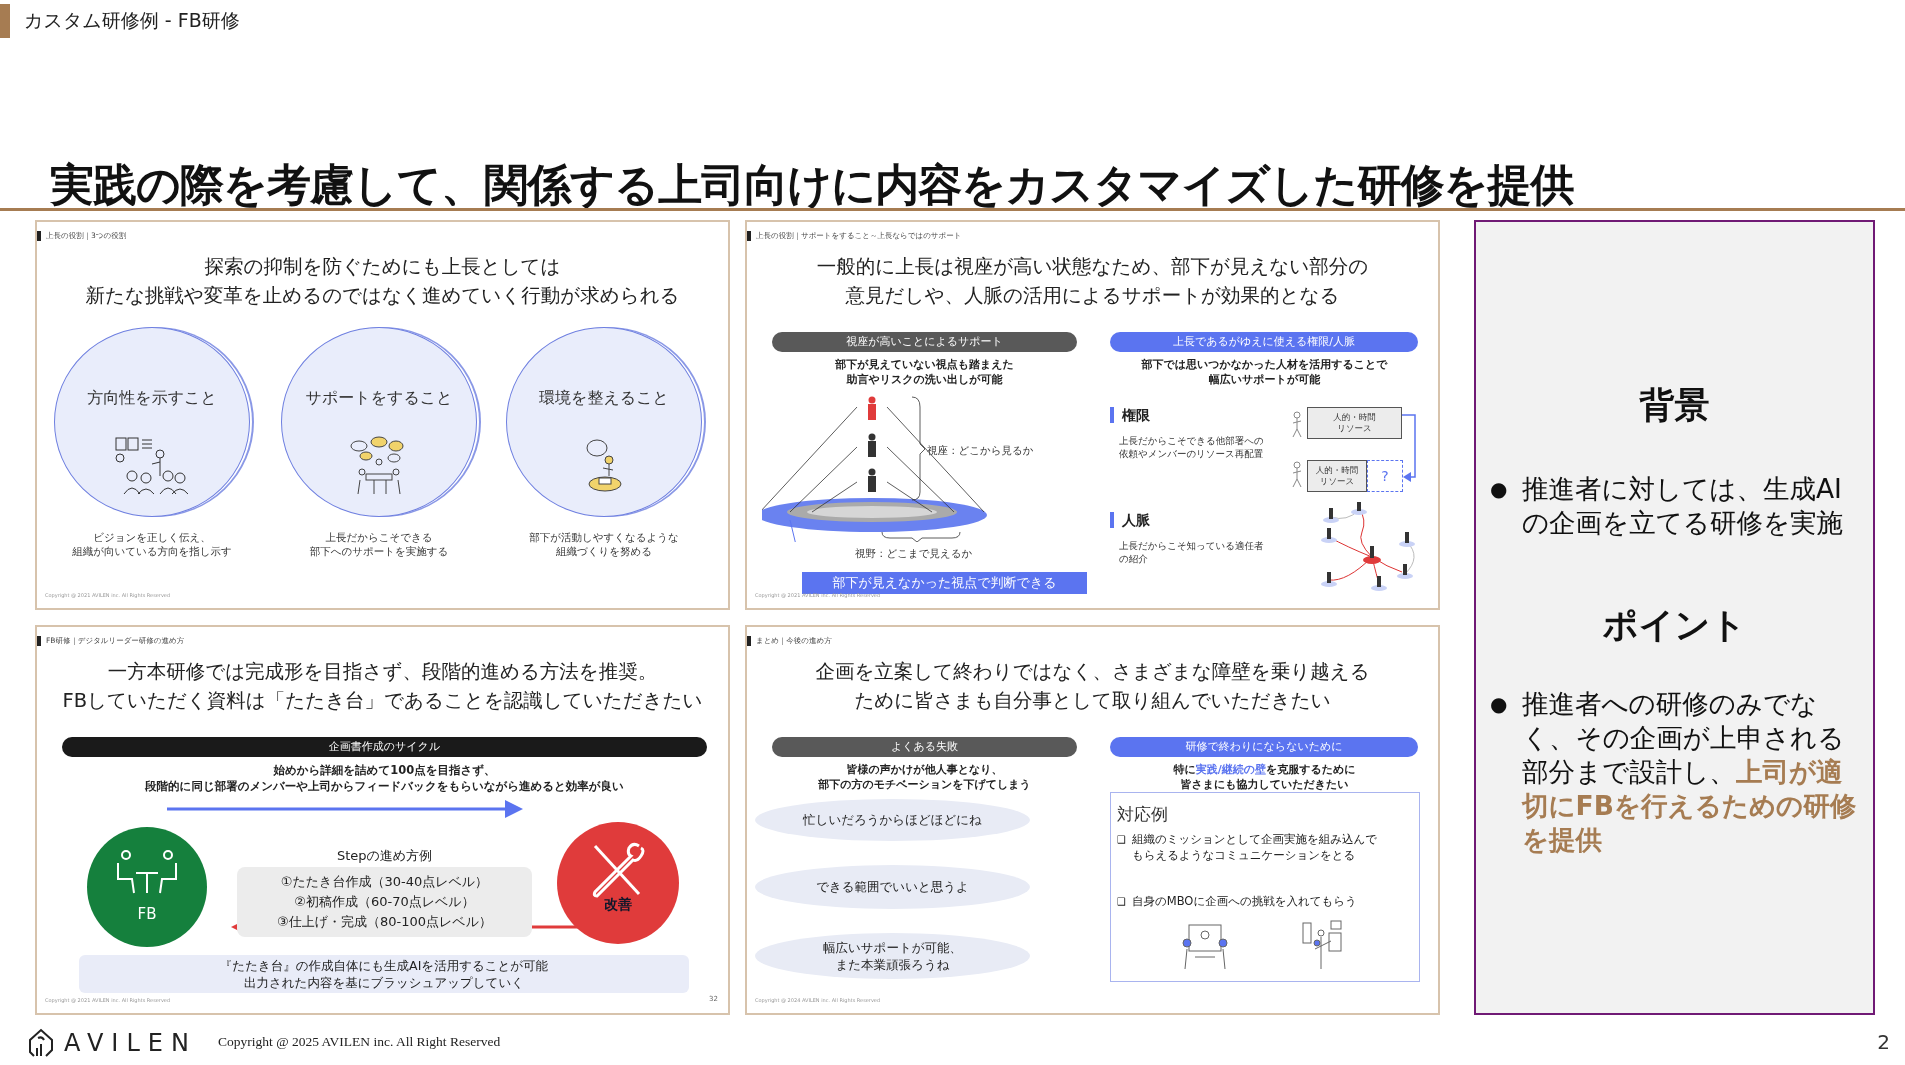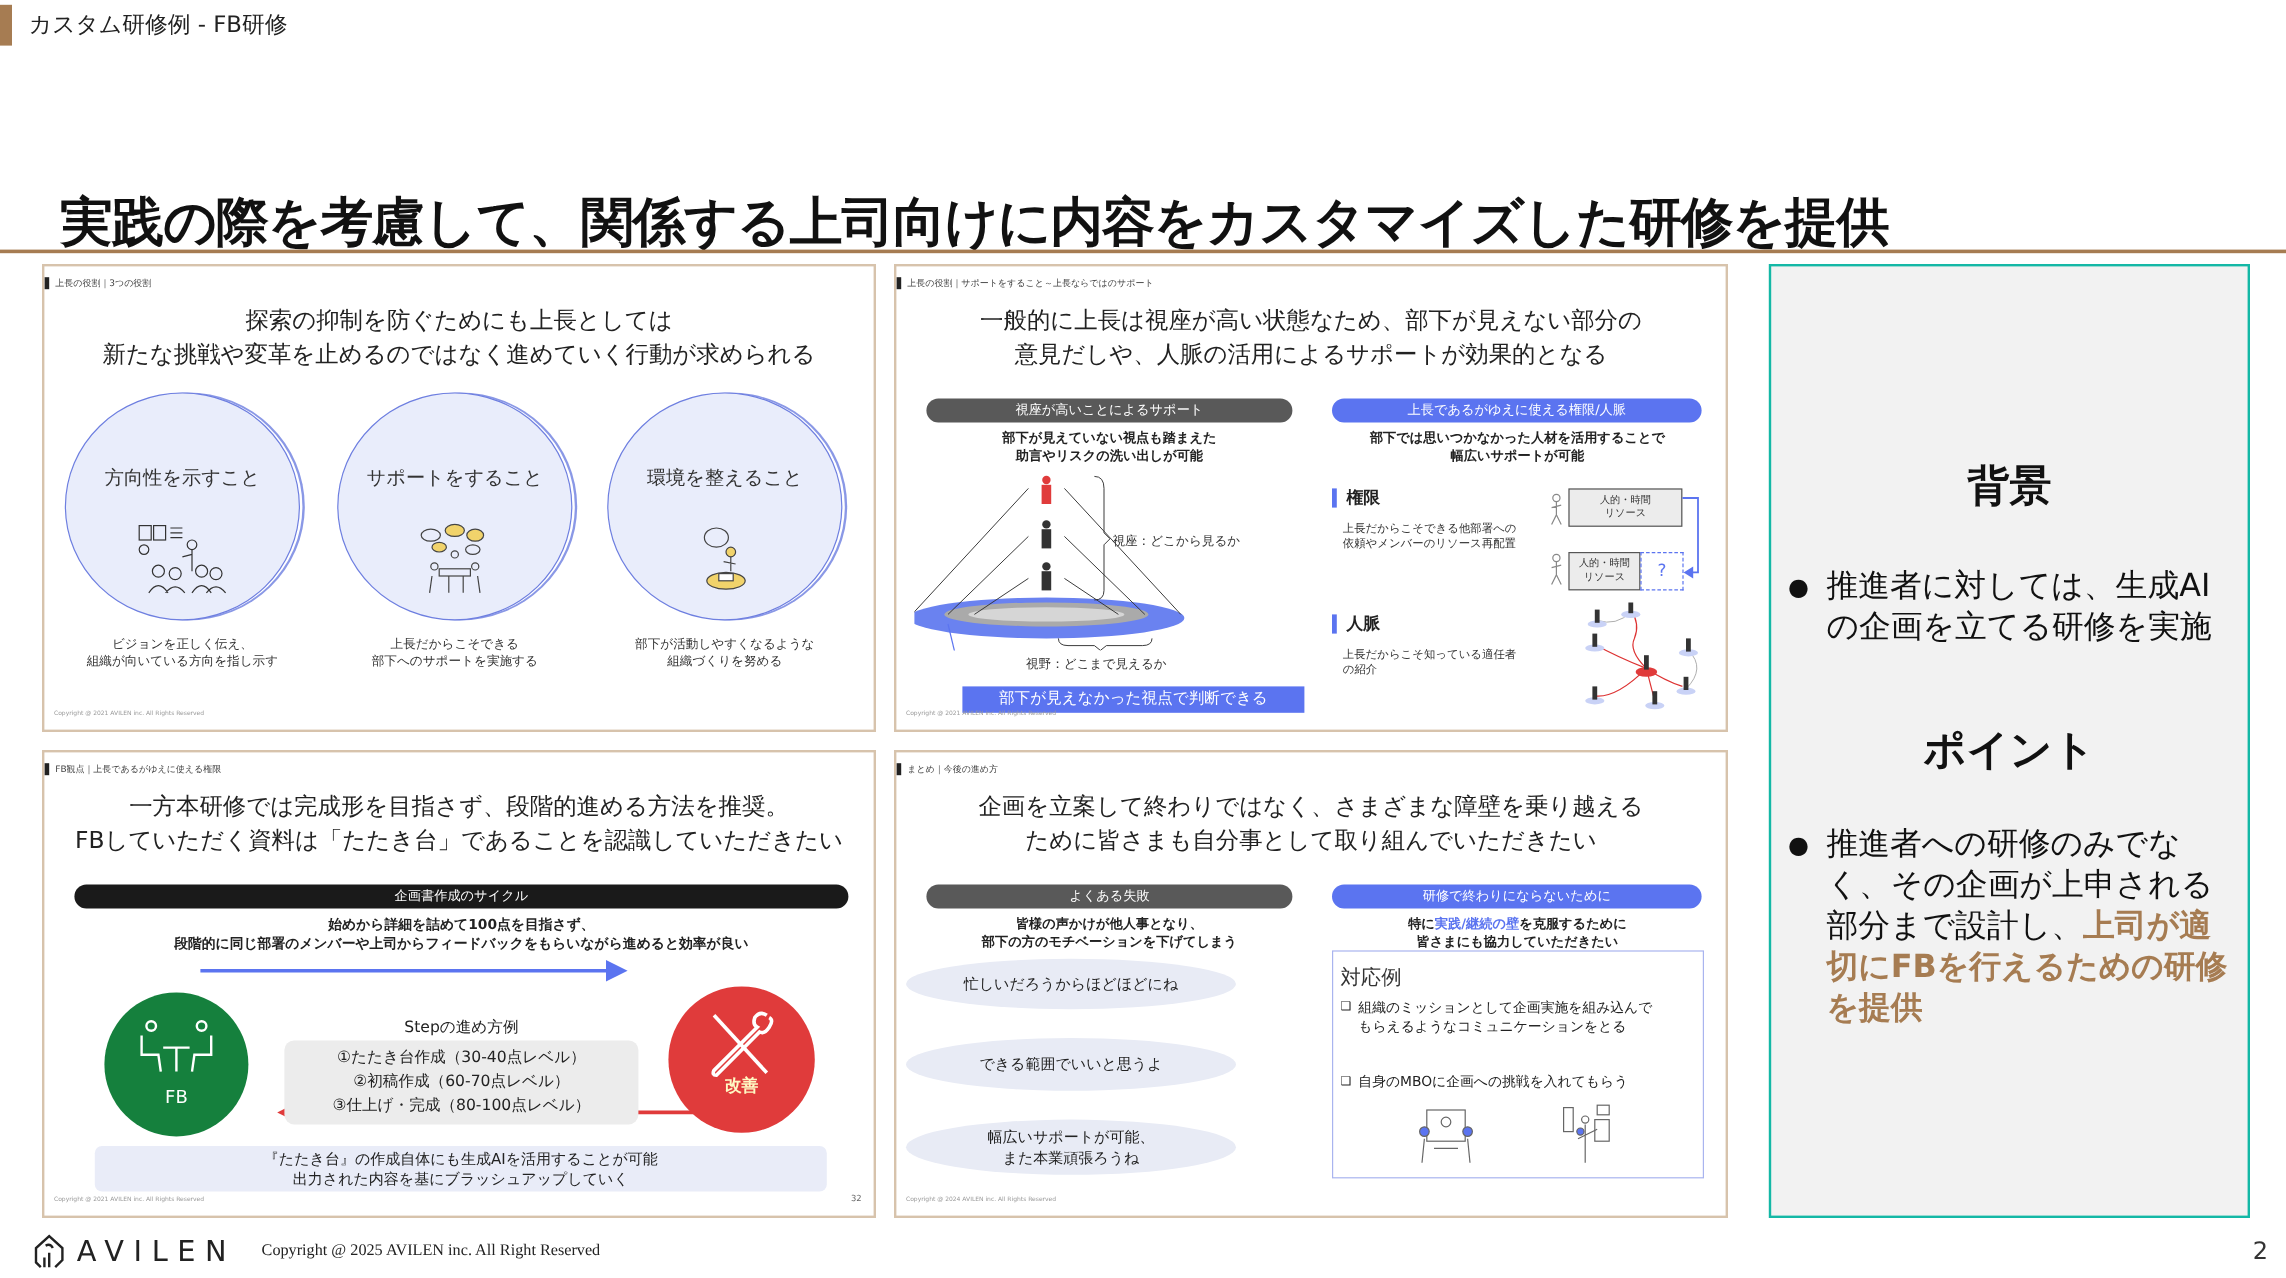--- a/index.html
+++ b/index.html
@@ -44,36 +44,36 @@
   
   .s2 .kw { position: absolute; font-size: 14px; font-weight: bold; color: #222; padding-left: 8px; border-left: 4px solid #5b74f0; line-height: 16px; }
   .s2 .kwd { position: absolute; font-size: 9.5px; line-height: 13px; color: #333; width: 150px; }
   .s2 .banner { position: absolute; left: 55px; top: 350px; width: 285px; height: 22px; background: #5b74f0; color: #fff; font-size: 13px; text-align: center; line-height: 22px; }
   .s2 .lab { position: absolute; font-size: 10.5px; color: #333; }
   .resbox { position: absolute; background: #ececec; border: 1.5px solid #555; font-size: 8.5px; text-align: center; line-height: 11px; color: #333; padding-top: 4px; }
 
   
   .fbc { position: absolute; left: 50px; top: 200px; width: 120px; height: 120px; border-radius: 50%; background: #15803d; color: #fff; }
   .fbc .t { position: absolute; bottom: 24px; width: 100%; text-align: center; font-size: 15px; }
-  .rdc { position: absolute; left: 520px; top: 195px; width: 122px; height: 122px; border-radius: 50%; background: #e03b3b; color: #fef9c3; }
+  .rdc { position: absolute; left: 520px; top: 195px; width: 122px; height: 122px; border-radius: 50%; background: #e03b3b; color: #0f172a; }
   .rdc .t { position: absolute; bottom: 30px; width: 100%; text-align: center; font-size: 14px; font-weight: bold; }
   .stepbox { position: absolute; left: 200px; top: 240px; width: 295px; height: 70px; background: #ececec; border-radius: 8px; font-size: 13px; line-height: 20px; text-align: center; padding-top: 5px; color: #222; }
   .steplabel { position: absolute; left: 200px; top: 220px; width: 295px; text-align: center; font-size: 13px; color: #222; }
   .note { position: absolute; left: 42px; top: 328px; width: 610px; height: 38px; background: #e9ecf8; border-radius: 6px; text-align: center; font-size: 12.5px; line-height: 17px; padding-top: 2px; color: #222; }
 
   
   .cloud { position: absolute; left: 8px; width: 275px; background: #e8ebf5; border-radius: 50%/50%; text-align: center; font-size: 12.5px; line-height: 17px; color: #222; }
   .respbox { position: absolute; left: 363px; top: 165px; width: 310px; height: 190px; border: 1.5px solid #a9b4ef; background: #fff; }
   .respbox .h { position: absolute; left: 6px; top: 10px; font-size: 17px; color: #333; }
   .respbox .it { position: absolute; left: 6px; font-size: 11.5px; line-height: 16px; color: #222; display: flex; }
   .respbox .it .ck { font-size: 10px; margin-right: 6px; margin-top: 1px; }
   .hl { color: #5b74f0; }
 
   
-  .rpanel { position: absolute; left: 1474px; top: 220px; width: 401px; height: 795px; background: #f2f2f2; border: 2px solid #14b8a6; }
+  .rpanel { position: absolute; left: 1474px; top: 220px; width: 401px; height: 795px; background: #f2f2f2; border: 2px solid #701a75; }
   .rp-h { position: absolute; width: 100%; text-align: center; font-size: 35px; font-weight: bold; color: #111; }
   .rp-b { position: absolute; left: 14px; right: 12px; font-size: 26.5px; line-height: 34px; color: #111; display: flex; }
   .rp-b .dot { width: 32px; flex: 0 0 32px; font-size: 20px; line-height: 34px; }
   .rp-b .em { color: #a67c52; font-weight: bold; }
 
   .footer-logo { position: absolute; left: 24px; top: 1026px; display: flex; align-items: center; }
   .footer-logo .mark { width: 34px; height: 34px; }
   .footer-logo .name { font-size: 24px; letter-spacing: 8px; color: #222; margin-left: 6px; }
   .footer-copy { position: absolute; left: 218px; top: 1034px; font-family: "Liberation Serif", serif; font-size: 13.5px; color: #222; }
   .page-num { position: absolute; right: 15px; top: 1030px; font-size: 20px; color: #333; }
@@ -259,21 +259,21 @@
         <rect x="60" y="74" width="4" height="11"></rect>
         <rect x="53" y="44" width="4" height="12"></rect>
       </g>
   </svg>
   <div class="slide-copy">Copyright @ 2021 AVILEN inc. All Rights Reserved</div>
 </div>
 
 <div class="slide s3">
   <div class="crumb">
       <span class="cb"></span>
-      <span>FB観点｜上長であるがゆえに使える権限</span>
+      <span>FB研修｜デジタルリーダー研修の進め方</span>
     </div>
   <div class="stitle">
     <div>一方本研修では完成形を目指さず、段階的進める方法を推奨。</div>
       <div>FBしていただく資料は「たたき台」であることを認識していただきたい</div>
   </div>
   <div class="pill black" style="left:25px;top:110px;width:645px;">企画書作成のサイクル</div>
   <div class="sub" style="left:0;top:135px;width:695px;font-size:11.5px;line-height:16px;">
       <div>始めから詳細を詰めて100点を目指さず、</div>
       <div>段階的に同じ部署のメンバーや上司からフィードバックをもらいながら進めると効率が良い</div>
     </div>

